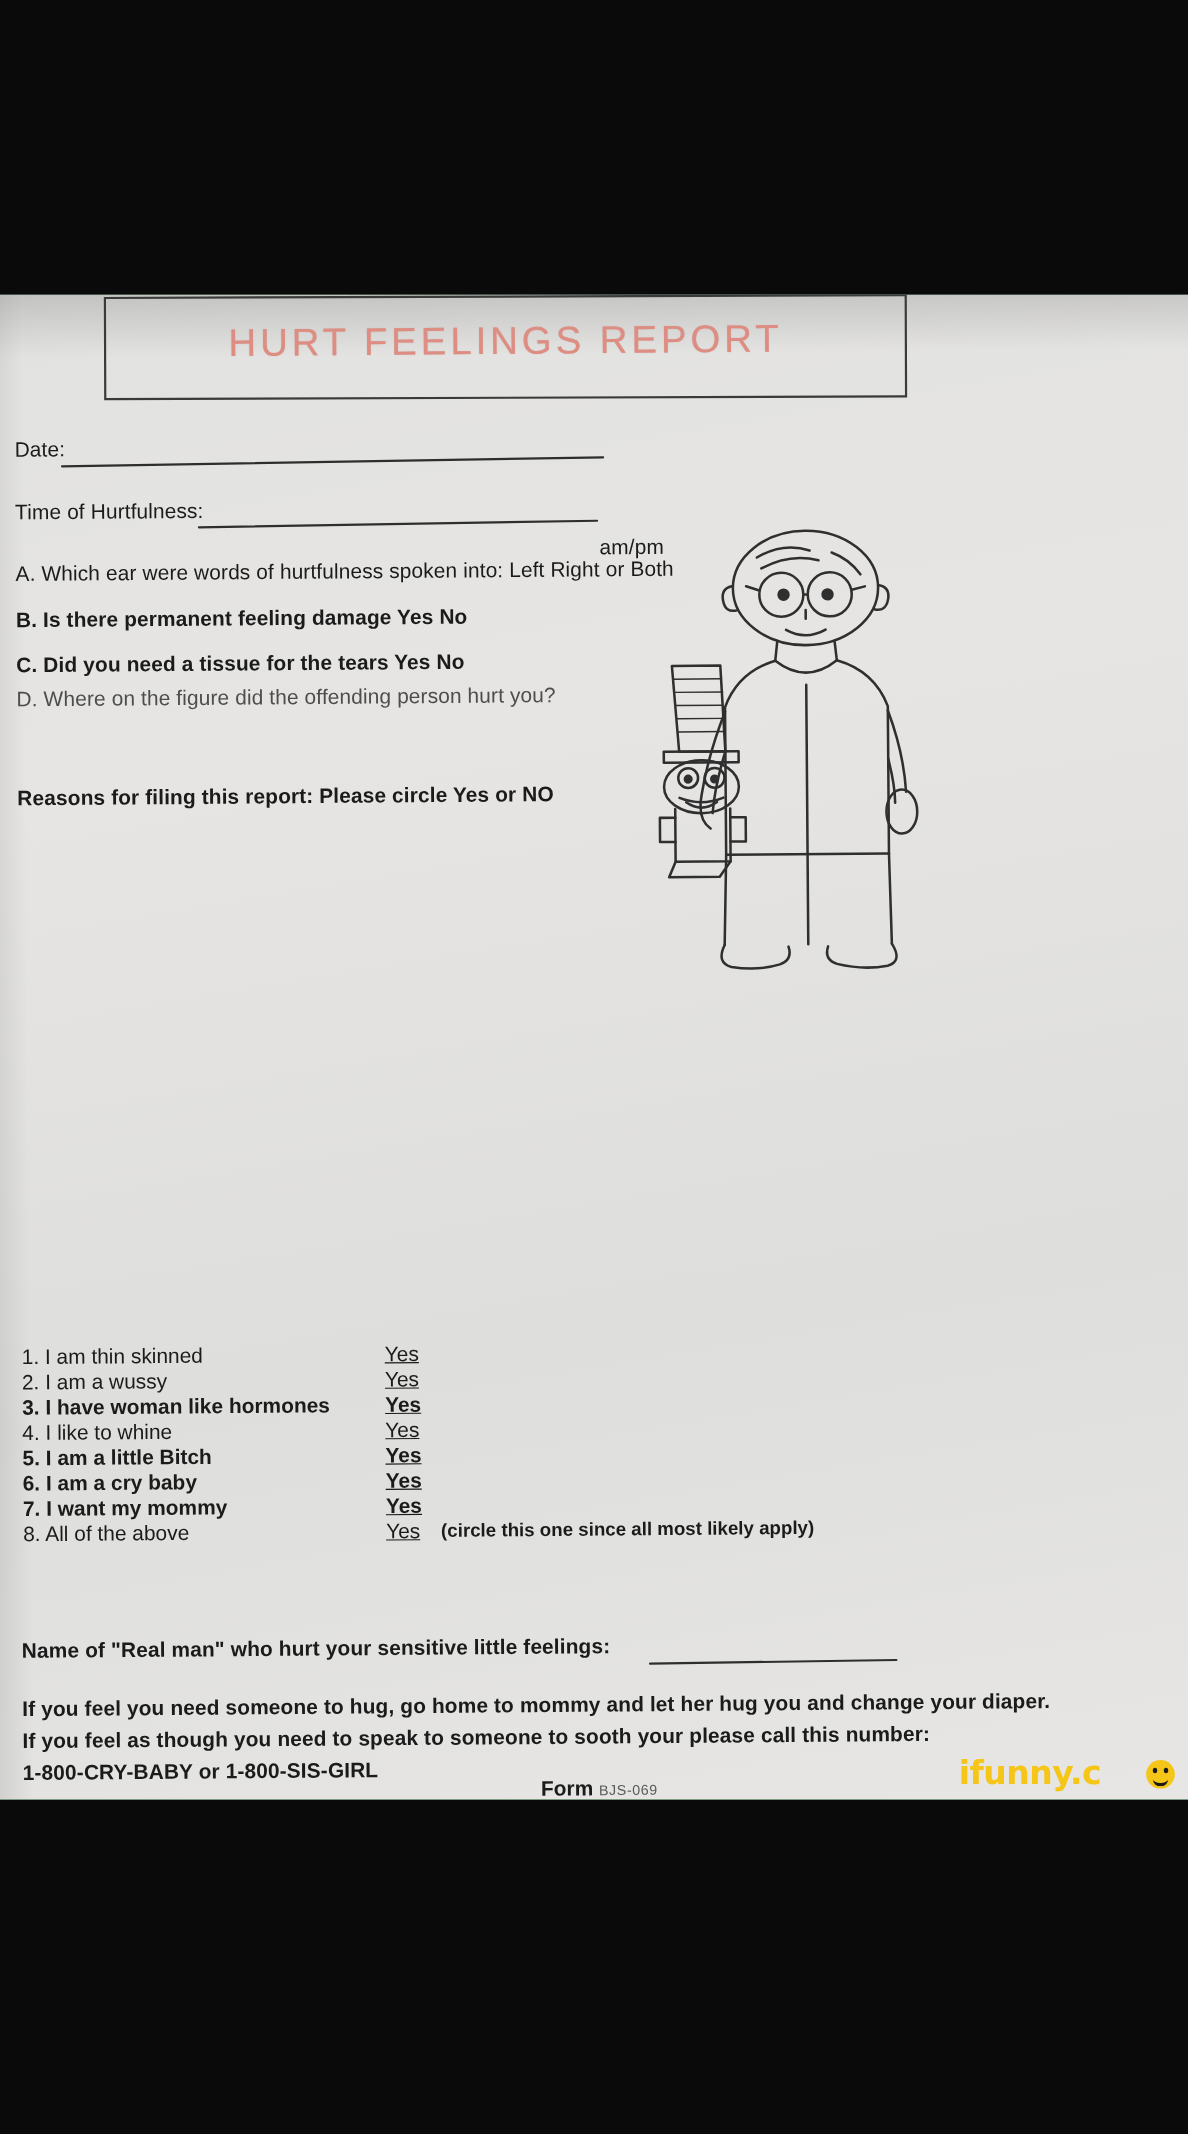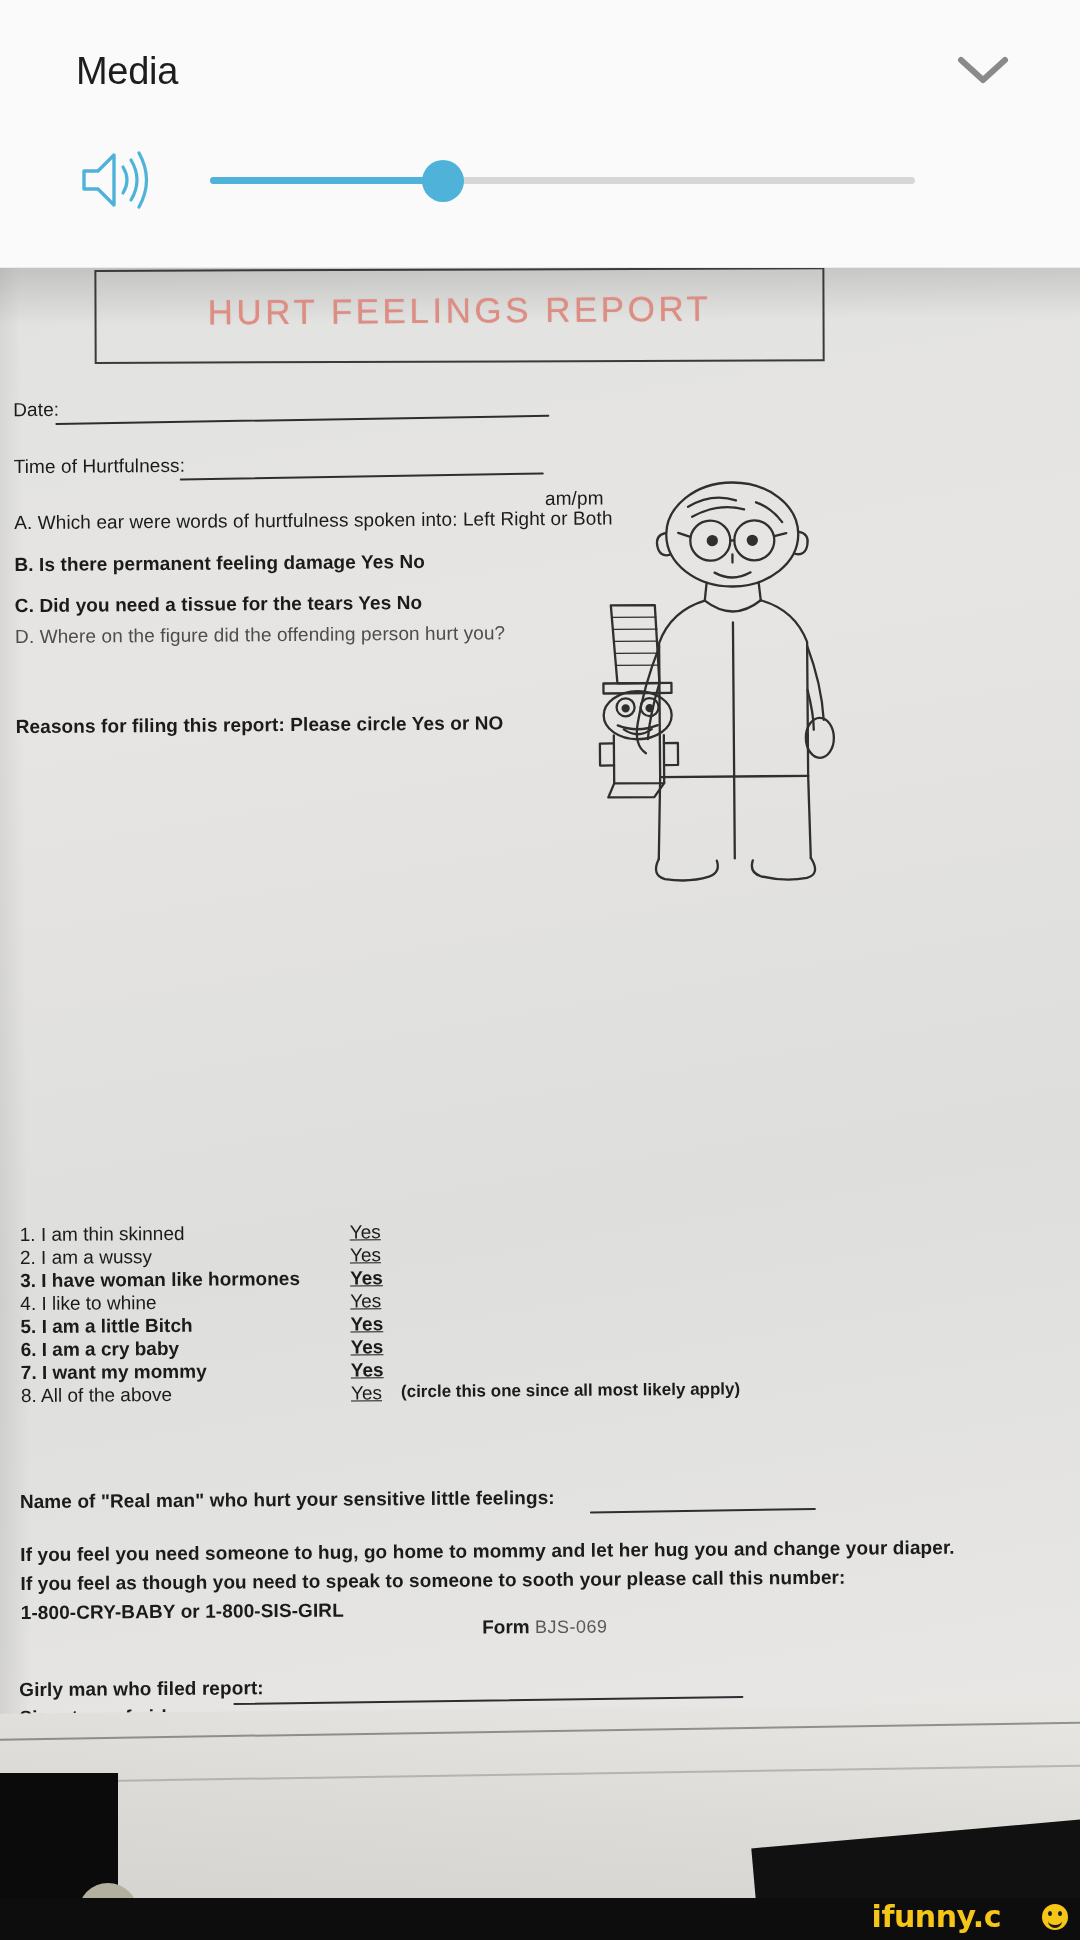--- a/index.html
+++ b/index.html
@@ -79,21 +79,21 @@
     width: 42px; height: 42px;
     border-radius: 50%;
     transform: translateX(-21px);
   }
 
   
   .photo {
     position: absolute;
     left: 0; top: 268px;
     width: 1080px;
-    height: 1672px;
+    height: 1368px;
     background: #15803d;
     overflow: hidden;
   }
 
   
   .paper {
     position: absolute;
     left: -14px; top: -6px;
     width: 1110px;
     height: 1500px;
@@ -175,21 +175,21 @@
 
   .form-no {
     position: absolute;
     left: 0; top: 1348px;
     width: 1080px;
     text-align: center;
     font-size: 19px;
     color: #1b1b1b;
   }
   .form-no b { font-weight: bold; }
-  .form-no span { font-size: 18px; color: #5a5a5a; letter-spacing: 0.5px; }
+  .form-no span { font-size: 13px; color: #5a5a5a; letter-spacing: 0.5px; }
 
   
   .figure {
     position: absolute;
     left: 600px; top: 210px;
     width: 260px; height: 420px;
   }
   .figure svg { display: block; }
 
   
@@ -276,51 +276,20 @@
     width: 14px; height: 7px;
     border-bottom: 3px solid #1a1a1a;
     border-radius: 0 0 10px 10px;
   }
 </style>
 </head>
 <body>
 
 <div id="root">
 
-  <div class="media-panel">
-
-    <div class="media-title">Media</div>
-
-    <div class="chevron-btn">
-      <span>
-        <svg width="54" height="34" viewBox="0 0 54 34">
-          <path d="M5 7 L27 27 L49 7" fill="none" stroke="#8a8a8a" stroke-width="6" stroke-linecap="round" stroke-linejoin="round"></path>
-        </svg>
-      </span>
-    </div>
-
-    <div class="volume-row">
-
-      <div class="speaker-icon">
-        <svg width="78" height="78" viewBox="0 0 78 78">
-          <path d="M10 30 L24 30 L40 14 L40 64 L24 48 L10 48 Z" fill="none" stroke="#4FB3D9" stroke-width="3.4" stroke-linejoin="round"></path>
-          <path d="M49 26 Q57 39 49 52" fill="none" stroke="#4FB3D9" stroke-width="3.2" stroke-linecap="round"></path>
-          <path d="M57 19 Q69 39 57 59" fill="none" stroke="#4FB3D9" stroke-width="3.2" stroke-linecap="round"></path>
-          <path d="M65 12 Q80 39 65 66" fill="none" stroke="#4FB3D9" stroke-width="3.2" stroke-linecap="round"></path>
-        </svg>
-      </div>
-
-      <div class="slider">
-        <div class="slider-track" style="background: rgb(214, 214, 214);"></div>
-        <div class="slider-fill" style="width: 232.65px; background: rgb(79, 179, 217);"></div>
-        <div class="slider-thumb" style="left: 232.65px; background: rgb(79, 179, 217);"></div>
-      </div>
-
-    </div>
-  </div>
 
   <div class="photo">
 
     <div class="paper">
       <div class="paper-shade-top"></div>
       <div class="paper-shade-left"></div>
 
       <div class="sheet-inner">
 
         <div class="title-box"></div>

